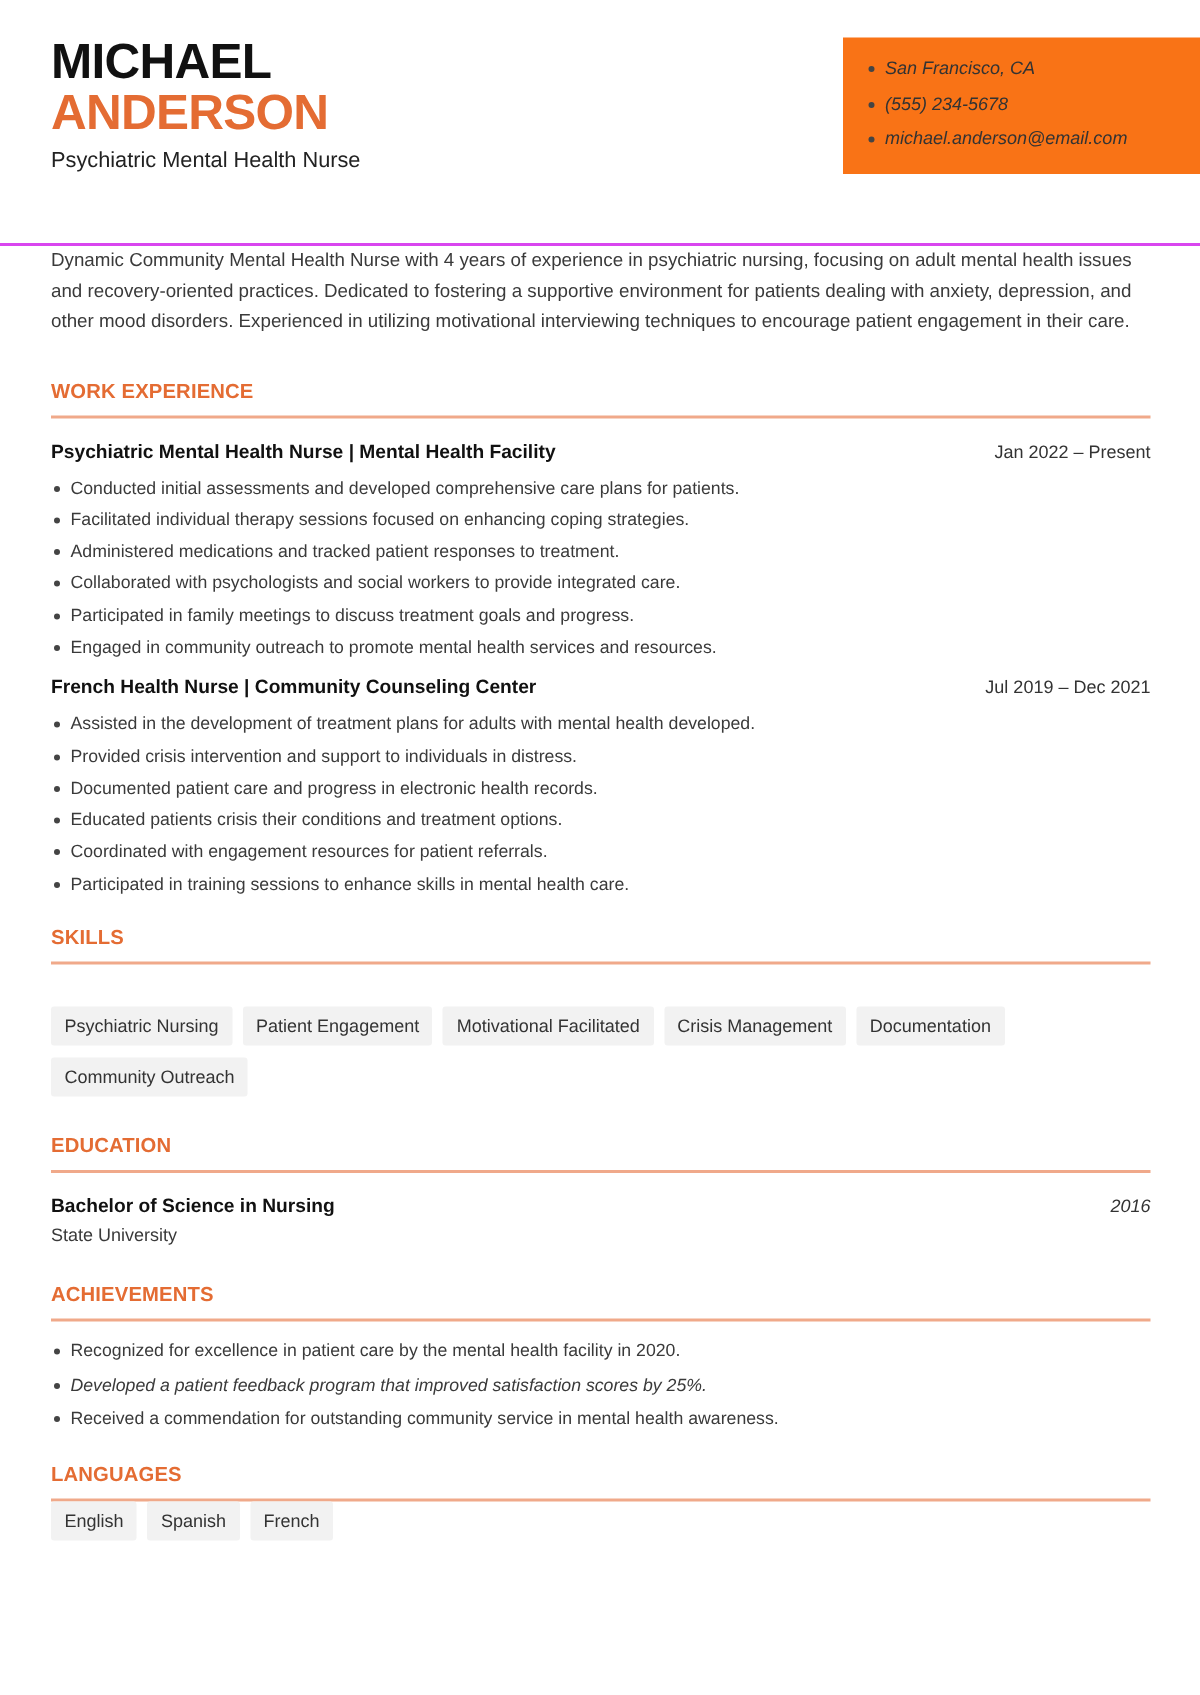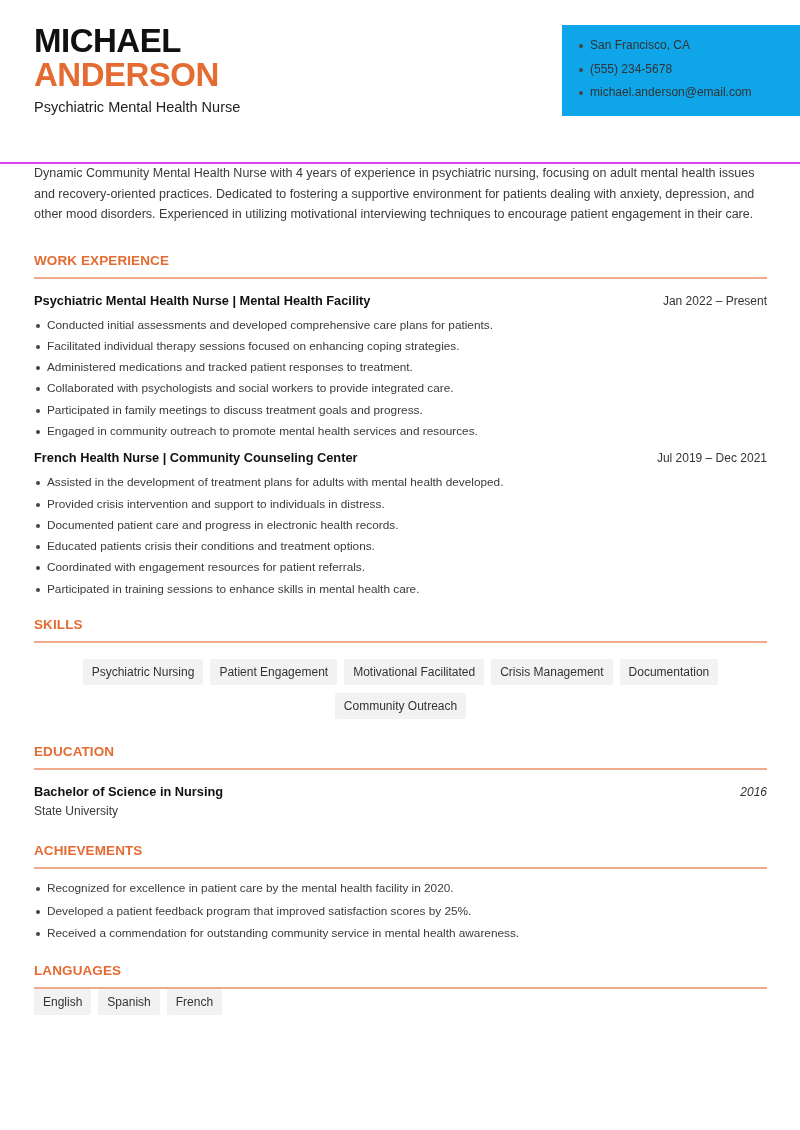--- a/index.html
+++ b/index.html
@@ -5,21 +5,21 @@
     * { box-sizing: border-box; margin: 0; padding: 0; }
     html, body { width: 800px; height: 1130px; background: #ffffff; }
     body { font-family: "Liberation Sans", "DejaVu Sans", sans-serif; color: #333; position: relative; overflow: hidden; }
 
     .header { position: relative; height: 164px; border-bottom: 2px solid #d946ef; }
     .name { position: absolute; left: 34px; top: 24px; font-weight: 700; font-size: 33px; line-height: 34px; letter-spacing: -0.5px; }
     .first { color: #111; display: block; }
     .last { color: #e46c33; display: block; }
     .title { position: absolute; left: 34px; top: 99px; font-size: 14.5px; color: #222; }
 
-    .contact { position: absolute; left: 562px; top: 25px; width: 238px; height: 91px; background: #0ea5e9; padding: 13px 12px 0 17px; }
+    .contact { position: absolute; left: 562px; top: 25px; width: 238px; height: 91px; background: #f97316; padding: 13px 12px 0 17px; font-style: italic; }
     .contact ul { list-style: none; }
     .contact li { font-size: 12px; color: #333; height: 23.5px; display: flex; align-items: flex-start; }
     .contact li .dot { width: 4px; height: 4px; background: #444; border-radius: 50%; margin: 6px 7px 0 0; flex: none; }
 
     .content { position: absolute; left: 34px; top: 163px; width: 733px; }
     .summary { font-size: 12.5px; line-height: 20.5px; color: #3a3a3a; }
 
     .section-title { color: #e46c33; font-weight: 700; font-size: 13.5px; letter-spacing: 0.1px; }
     .section-rule { height: 2px; background: #f0a98a; margin-top: 9px; }
 
@@ -137,21 +137,21 @@
             <span class="dot"></span>
             <span>Participated in training sessions to enhance skills in mental health care.</span>
           </li>
       </ul>
     </div>
   </div>
 
   <div style="margin-top:14px;">
     <div class="section-title">SKILLS</div>
     <div class="section-rule"></div>
-    <div class="tags" style="margin-top:16px;justify-content:center;">
+    <div class="tags" style="margin-top:28px;">
       <span class="tag">Psychiatric Nursing</span>
       <span class="tag">Patient Engagement</span>
       <span class="tag">Motivational Facilitated</span>
       <span class="tag">Crisis Management</span>
       <span class="tag">Documentation</span>
       <span class="tag">Community Outreach</span>
     </div>
   </div>
 
   <div style="margin-top:25px;">
@@ -167,21 +167,21 @@
   </div>
 
   <div style="margin-top:25px;">
     <div class="section-title">ACHIEVEMENTS</div>
     <div class="section-rule"></div>
     <ul class="bullets" style="margin-top:12px;">
       <li style="height:22.5px;">
           <span class="dot"></span>
           <span>Recognized for excellence in patient care by the mental health facility in 2020.</span>
         </li>
-      <li style="height:22.5px;">
+      <li style="height:22.5px;font-style:italic;">
           <span class="dot"></span>
           <span>Developed a patient feedback program that improved satisfaction scores by 25%.</span>
         </li>
       <li style="height:22.5px;">
           <span class="dot"></span>
           <span>Received a commendation for outstanding community service in mental health awareness.</span>
         </li>
     </ul>
   </div>
 

